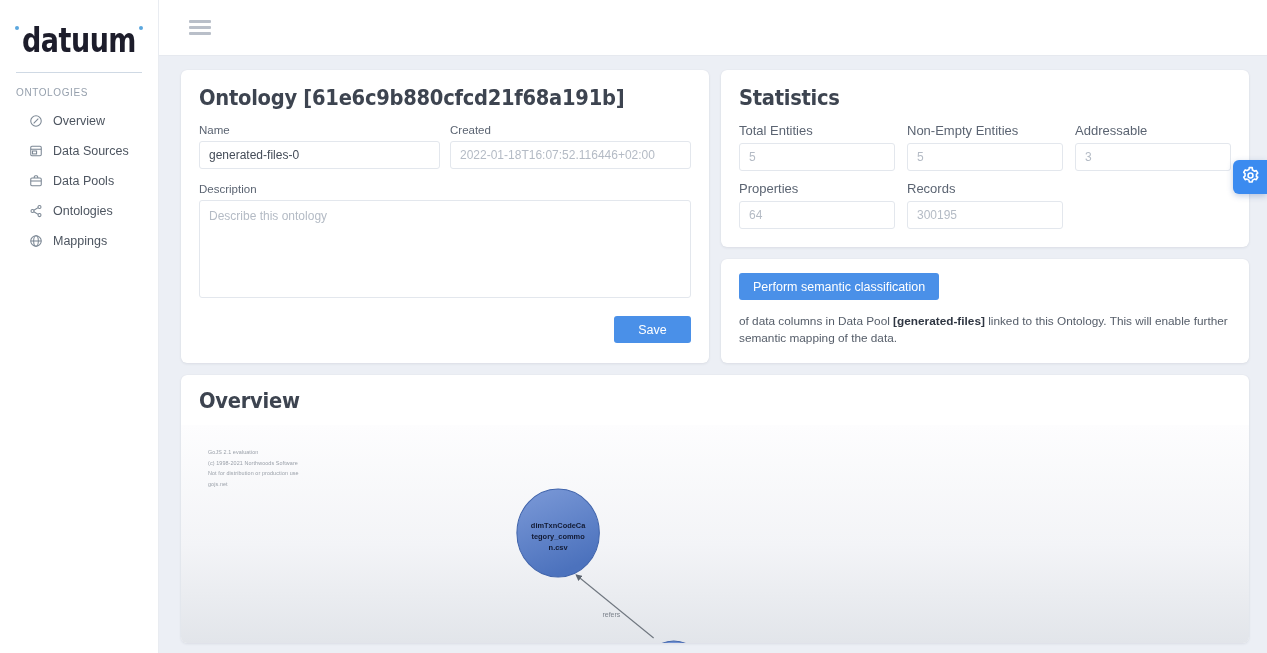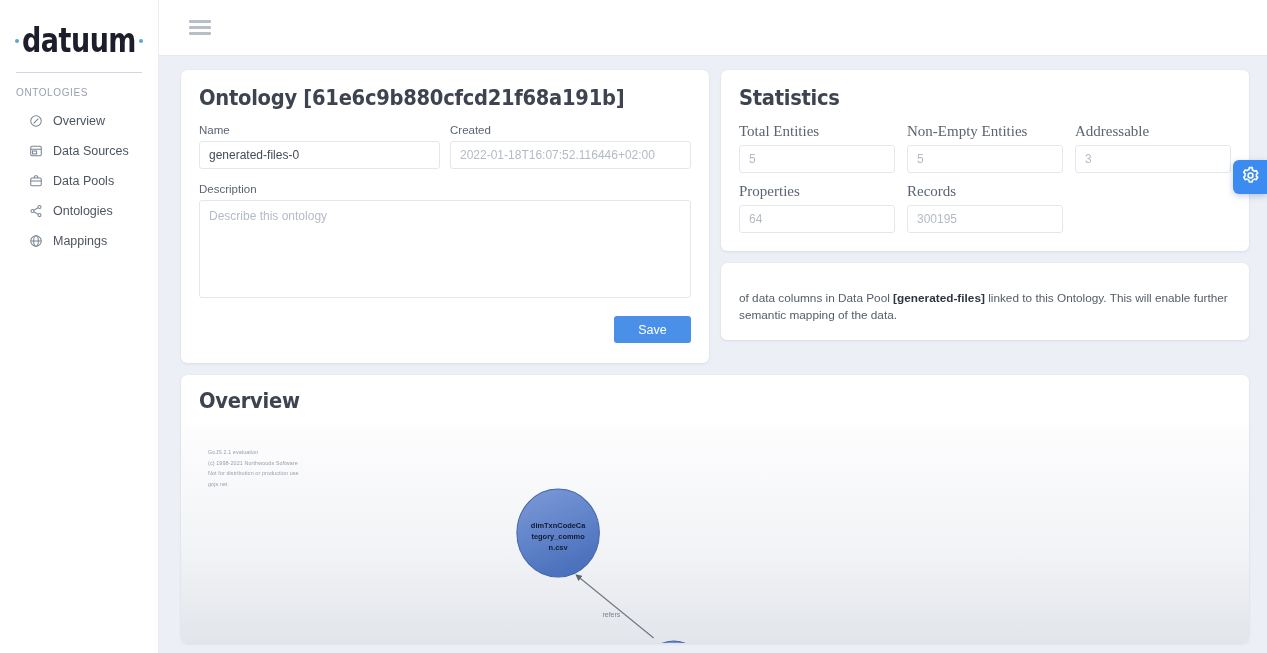--- a/index.html
+++ b/index.html
@@ -17,21 +17,21 @@
     background: #ffffff;
     border-right: 1px solid #e9ecf1;
     padding-top: 16px;
   }
   .logo-wrap {
     padding: 4px 16px 0 16px;
     display: flex; align-items: center; justify-content: center;
     height: 46px;
   }
   .logo {
-    display: flex; align-items: center; gap: 3px;
+    display: flex; gap: 3px;
     font-family: "DejaVu Sans", sans-serif;
     font-size: 30px; font-weight: 700; letter-spacing: -0.5px;
     color: #1d1d2b;
   }
   .logo .dot { width: 4px; height: 4px; border-radius: 50%; background: #5ba7de; display:inline-block; }
   .logo .word { line-height: 1; transform: scaleY(1.12); font-stretch: condensed; }
   .logo-rule {
     margin: 10px 16px 0 16px; height: 1px; background: #cfd9e4;
   }
   .nav-section-title {
@@ -106,21 +106,21 @@
   .btn-row { display: flex; justify-content: flex-end; margin-top: 14px; }
   .btn-primary {
     background: #4a90e8; color: #fff; border: none; border-radius: 3px;
     font-size: 12.5px; padding: 0 14px; height: 27px; min-width: 77px;
     cursor: pointer; font-family: "Liberation Sans", sans-serif;
   }
 
   
   .stats-card { padding: 16px 18px 18px 18px; }
   .stats-grid { display: grid; grid-template-columns: 1fr 1fr 1fr; gap: 10px 12px; margin-top: 13px; }
-  .stat-lbl { font-size: 15px; color: #5b6472; margin-bottom: 5px; font-family: Liberation Serif, serif; }
+  .stat-lbl { font-size: 13px; color: #5b6472; margin-bottom: 5px; }
 
   
   .class-card { padding: 14px 18px 16px 18px; margin-top: 12px; }
   .class-text { font-size: 11.8px; color: #555d69; line-height: 1.45; margin-top: 13px; }
   .class-text b { color: #2f3642; font-weight: 700; }
 
   
   .overview-card {
     margin-top: 12px; height: 268px; overflow: hidden;
     padding: 14px 0 0 0;
@@ -289,20 +289,21 @@
                 <input class="inp muted" readonly="" value="64" style="">
               </div>
               <div>
                 <div class="stat-lbl">Records</div>
                 <input class="inp muted" readonly="" value="300195" style="">
               </div>
             </div>
           </section>
 
           <section class="card class-card">
+            <button class="btn-primary">Perform semantic classification</button>
             <p class="class-text"><span>of data columns in Data Pool </span><b>[generated-files]</b><span> linked to this Ontology. This will enable further semantic mapping of the data.</span></p>
           </section>
 
         </div>
       </div>
 
       <section class="card overview-card">
         <div class="overview-head">
           <h2 class="card-title">Overview</h2>
         </div>

